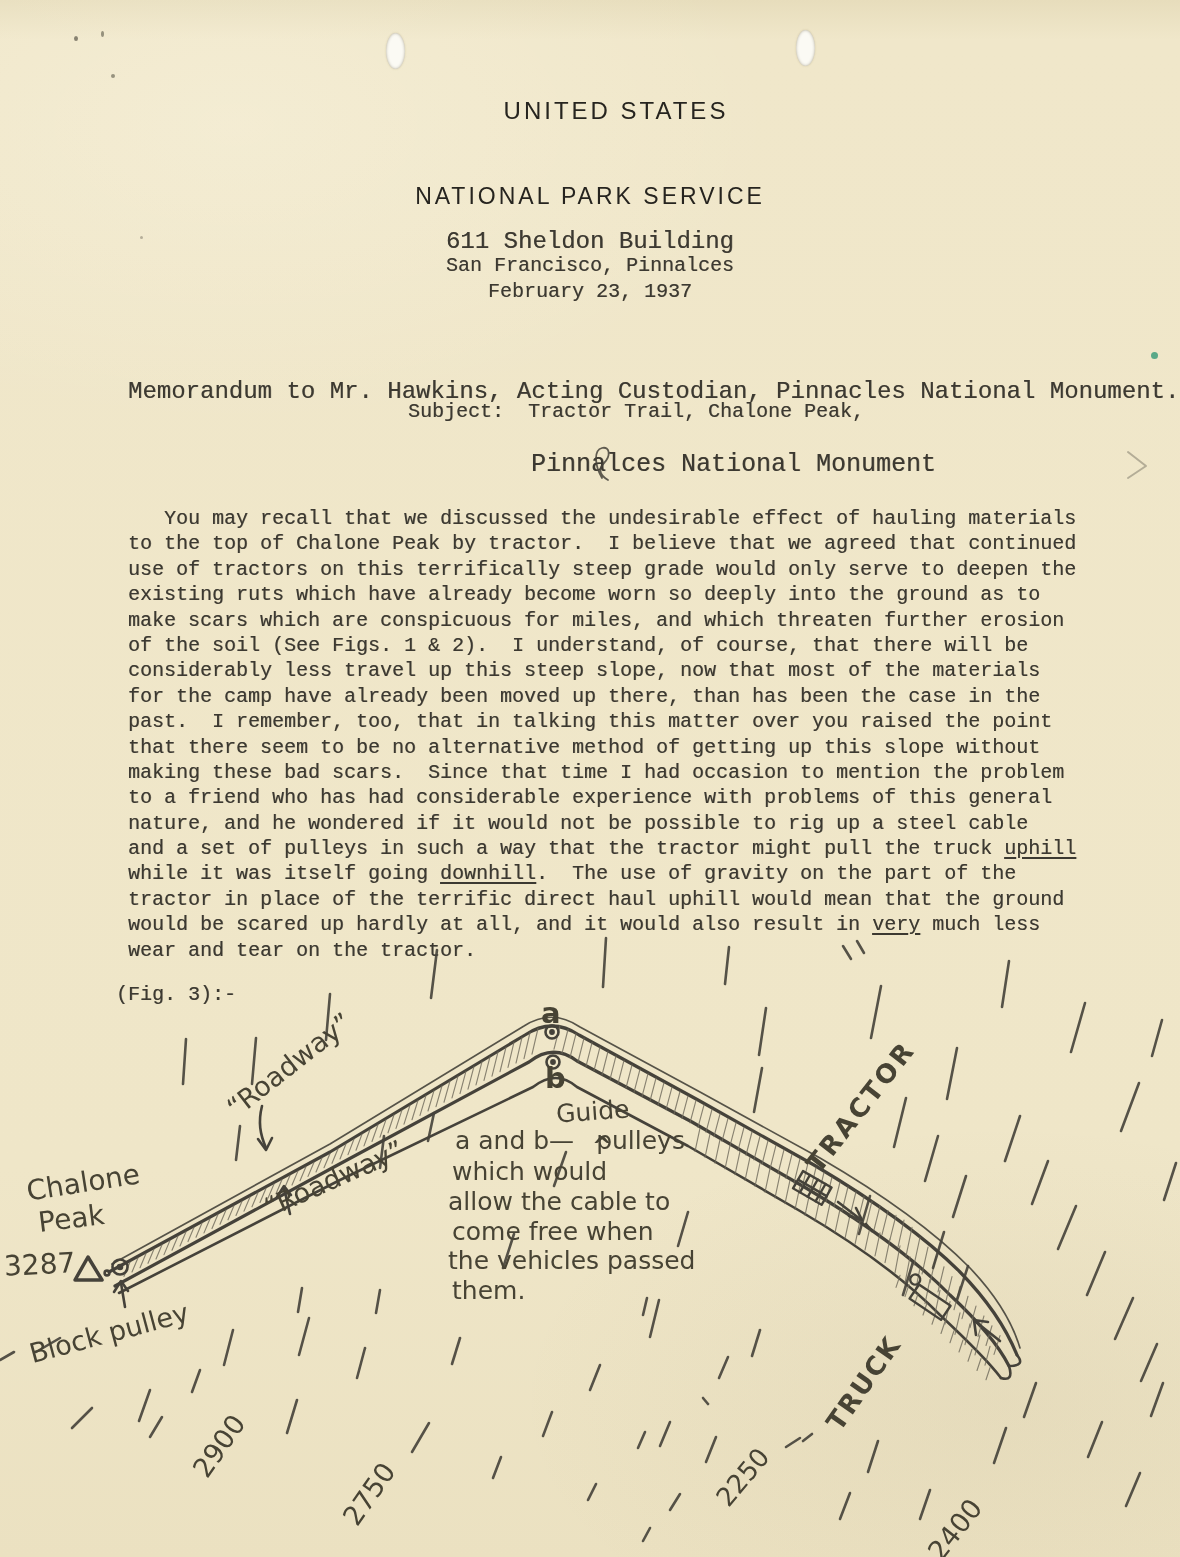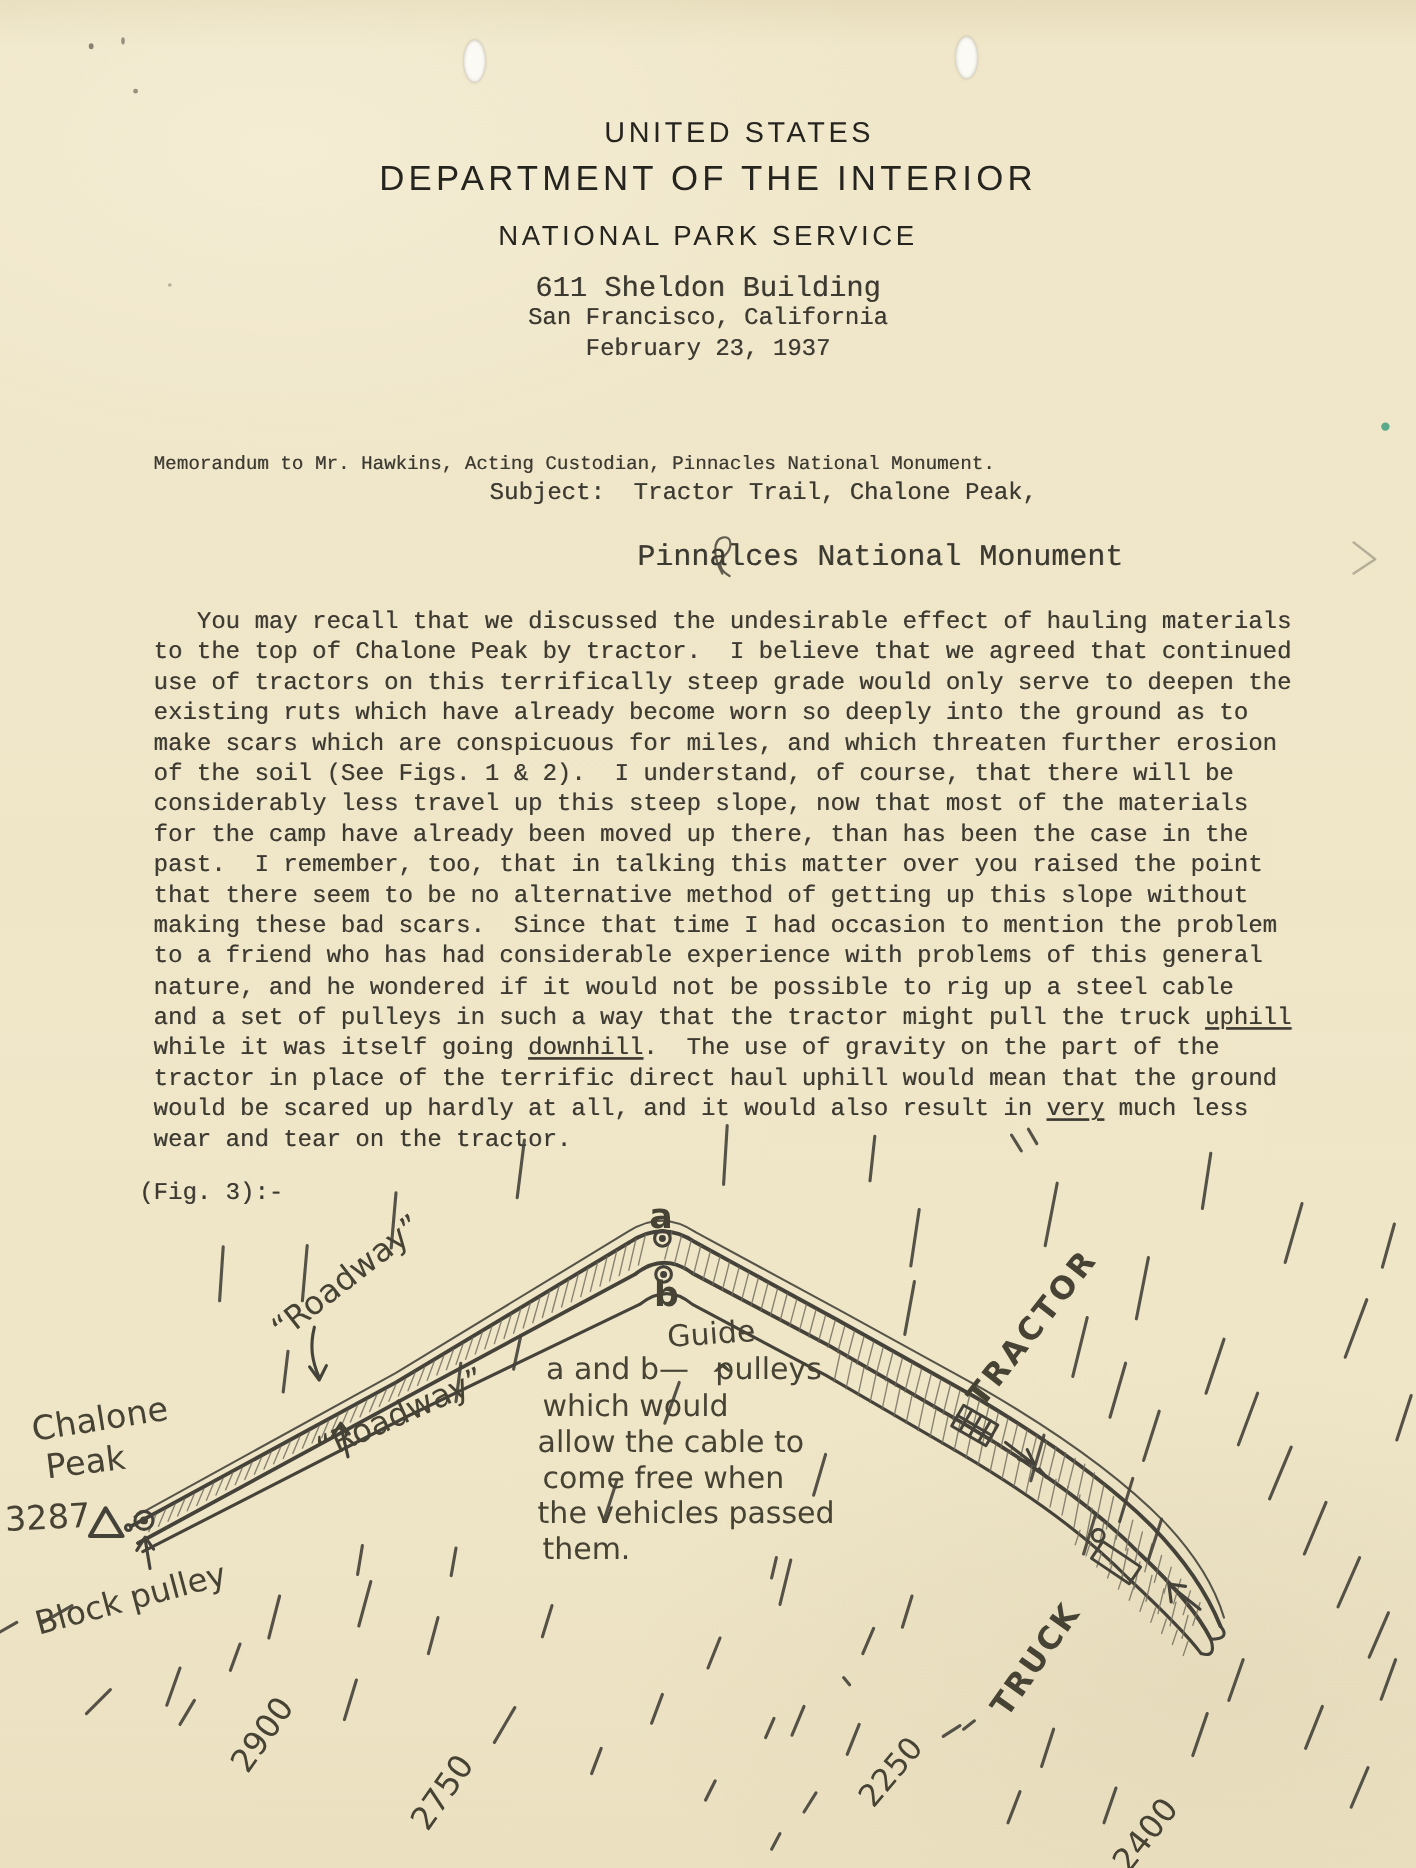--- a/index.html
+++ b/index.html
@@ -31,27 +31,26 @@
 
   <div class="punch" style="left:386px;top:33px;"></div>
   <div class="punch" style="left:796px;top:30px;"></div>
   <div class="speck" style="left:74px;top:36px;width:4px;height:5px;opacity:.7;"></div>
   <div class="speck" style="left:101px;top:31px;width:3px;height:6px;opacity:.6;"></div>
   <div class="speck" style="left:111px;top:74px;width:4px;height:4px;opacity:.6;"></div>
   <div class="speck" style="left:140px;top:236px;width:3px;height:3px;opacity:.4;"></div>
   <div class="speck" style="left:1151px;top:352px;width:7px;height:7px;background:#3f9e7c;opacity:.85;"></div>
 
   <div class="abs print center-line" style="top:97px;font-size:24px;letter-spacing:3px;padding-left:26px;">UNITED STATES</div>
-  <div class="abs print center-line" style="top:133px;font-size:29px;letter-spacing:3.5px;">DEPARTMENT OF THE INTERIOR</div>
   <div class="abs print center-line" style="top:183px;font-size:23px;letter-spacing:3px;">NATIONAL PARK SERVICE</div>
   <div class="abs typed center-line" style="top:228px;font-size:24px;">611 Sheldon Building</div>
-  <div class="abs typed center-line" style="top:254px;font-size:20px;">San Francisco, California</div>
+  <div class="abs typed center-line" style="top:254px;font-size:20px;">San Francisco, Pinnalces</div>
   <div class="abs typed center-line" style="top:280px;font-size:20px;">February 23, 1937</div>
 
-  <div class="abs typed" style="left:128px;top:378px;font-size:16px;">Memorandum to Mr. Hawkins, Acting Custodian, Pinnacles National Monument.</div>
+  <div class="abs typed" style="left:128px;top:378px;font-size:24px;">Memorandum to Mr. Hawkins, Acting Custodian, Pinnacles National Monument.</div>
   <div class="abs typed" style="left:408px;top:400px;font-size:20px;">Subject:  Tractor Trail, Chalone Peak,</div>
   <div class="abs typed" style="left:531px;top:450px;font-size:25px;">Pinnalces National Monument</div>
 
   <div class="abs typed body-text" style="left:128px;top:506px;" id="body-lines"><div class="tline">   You may recall that we discussed the undesirable effect of hauling materials</div><div class="tline">to the top of Chalone Peak by tractor.  I believe that we agreed that continued</div><div class="tline">use of tractors on this terrifically steep grade would only serve to deepen the</div><div class="tline">existing ruts which have already become worn so deeply into the ground as to</div><div class="tline">make scars which are conspicuous for miles, and which threaten further erosion</div><div class="tline">of the soil (See Figs. 1 &amp; 2).  I understand, of course, that there will be</div><div class="tline">considerably less travel up this steep slope, now that most of the materials</div><div class="tline">for the camp have already been moved up there, than has been the case in the</div><div class="tline">past.  I remember, too, that in talking this matter over you raised the point</div><div class="tline">that there seem to be no alternative method of getting up this slope without</div><div class="tline">making these bad scars.  Since that time I had occasion to mention the problem</div><div class="tline">to a friend who has had considerable experience with problems of this general</div><div class="tline">nature, and he wondered if it would not be possible to rig up a steel cable</div><div class="tline">and a set of pulleys in such a way that the tractor might pull the truck <u>uphill</u></div><div class="tline">while it was itself going <u>downhill</u>.  The use of gravity on the part of the</div><div class="tline">tractor in place of the terrific direct haul uphill would mean that the ground</div><div class="tline">would be scared up hardly at all, and it would also result in <u>very</u> much less</div><div class="tline">wear and tear on the tractor.</div></div>
 
   <div class="abs typed" style="left:116px;top:983px;font-size:20px;">(Fig. 3):-</div>
 
   <svg id="sketch" width="1180" height="1557" viewBox="0 0 1180 1557">
     <g stroke="#45423a" fill="none" stroke-linecap="round" stroke-linejoin="round">
 

